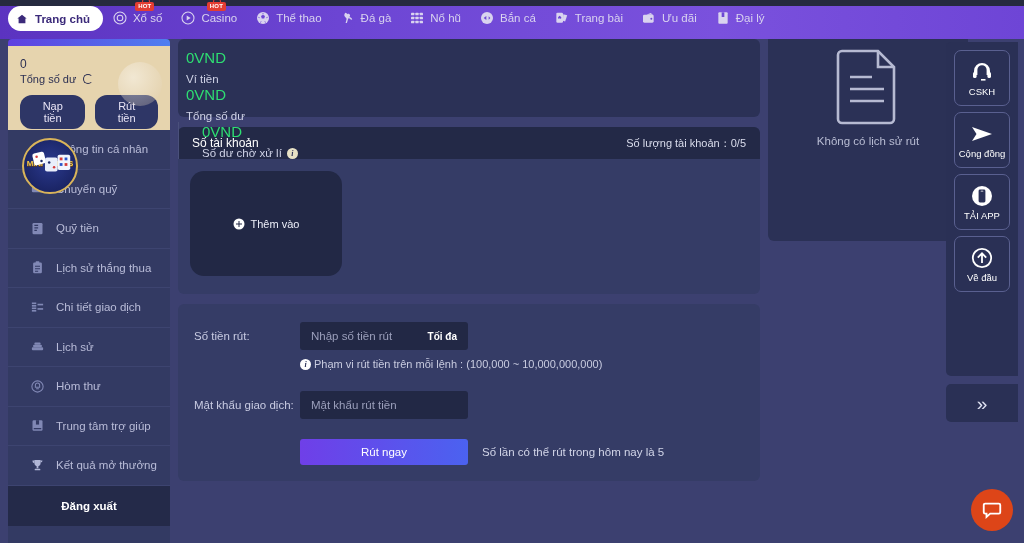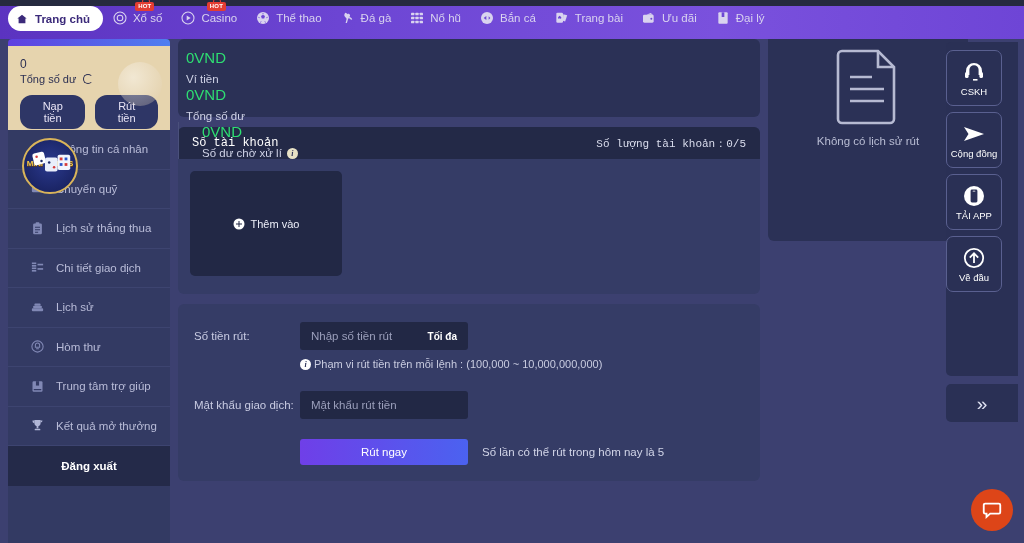--- a/index.html
+++ b/index.html
@@ -113,26 +113,26 @@
   .ibadge {
     width: 11px; height: 11px; border-radius: 50%; background: #e8e2c6; color: #2b3156;
     font-size: 8px; font-weight: bold; display: inline-flex; align-items: center;
     justify-content: center; font-style: italic; font-family: "Liberation Serif", serif;
   }
 
   .acct-card { margin-top: 10px; border-radius: 6px; overflow: hidden; background: #353c66; }
   .acct-head {
     height: 32px; background: #232947; display: flex; align-items: center;
     justify-content: space-between; padding: 0 14px;
-    color: #ffffff; font-size: 12px; font-family: Liberation Mono, monospace;
+    color: #ffffff; font-size: 12px;
   }
   .acct-head .cnt { color: #dadded; font-size: 11px; }
   .acct-body { height: 135px; padding: 12px; }
   .add-tile {
-    width: 152px; height: 105px; background: #222845; border-radius: 5px;
+    width: 152px; height: 105px; background: #222845; border-radius: 14px;
     display: flex; align-items: center; justify-content: center; gap: 6px;
     color: #eceef8; font-size: 11px; cursor: pointer;
   }
   .plus-ico { width: 12px; height: 12px; }
 
   .form-card { margin-top: 10px; background: #353c66; border-radius: 6px; padding: 18px 0 16px; }
   .frow { display: flex; align-items: center; margin-bottom: 0; }
   .flabel { width: 122px; text-align: left; padding-left: 16px; color: #c8cbe2; font-size: 11.5px; }
   .finput {
     width: 168px; height: 28px; background: #222845; border: none; border-radius: 3px;
@@ -164,21 +164,21 @@
     background: #2b3156; border-radius: 0 0 6px 6px;
     display: flex; flex-direction: column; align-items: center; padding-top: 8px;
   }
   .doc-ico { width: 68px; height: 78px; }
   .empty-txt { color: #b9bdd4; font-size: 11.5px; margin-top: 10px; }
 
   
   .rail {
     position: absolute; top: 42px; left: 946px; width: 72px; height: 334px;
     background: #2a3055; border-radius: 5px 0 0 5px; padding: 8px 0;
-    display: flex; flex-direction: column; gap: 6px;
+    display: flex; flex-direction: column; align-items: center; gap: 6px;
   }
   .rail-btn {
     width: 56px; height: 56px; border: 1px solid #5a6090; border-radius: 7px;
     display: flex; flex-direction: column; align-items: center; justify-content: center;
     gap: 2px; color: #ffffff; font-size: 9.5px; cursor: pointer; position: relative;
     background: transparent;
   }
   .rail-btn .r-ico { width: 24px; height: 24px; }
   .rail-btn .r-ico svg { width: 24px; height: 24px; display: block; }
   .badge99 {
@@ -346,20 +346,29 @@
         <span>Thông tin cá nhân</span>
       </div>
       <div class="menu-item">
         <span class="m-ico">
           <svg viewBox="0 0 24 24" fill="#8f96c4">
               <rect x="3" y="6" width="18" height="12" rx="2"></rect>
               <rect x="14" y="10" width="6" height="4" fill="#333a63"></rect>
             </svg>
         </span>
         <span>Chuyển quỹ</span>
+      </div>
+      <div class="menu-item">
+        <span class="m-ico">
+          <svg viewBox="0 0 24 24" fill="#8f96c4">
+              <rect x="4" y="3" width="16" height="18" rx="2"></rect>
+              <path d="M7 7h6M7 11h6M7 15h4" stroke="#333a63" stroke-width="1.8"></path>
+            </svg>
+        </span>
+        <span>Quỹ tiền</span>
       </div>
       <div class="menu-item">
         <span class="m-ico">
           <svg viewBox="0 0 24 24" fill="#8f96c4">
               <rect x="5" y="4" width="14" height="17" rx="2"></rect>
               <rect x="9" y="2" width="6" height="3.5" rx="1"></rect>
               <path d="M8 10h8M8 14h8M8 18h5" stroke="#333a63" stroke-width="1.6"></path>
             </svg>
         </span>
         <span>Lịch sử thắng thua</span>

